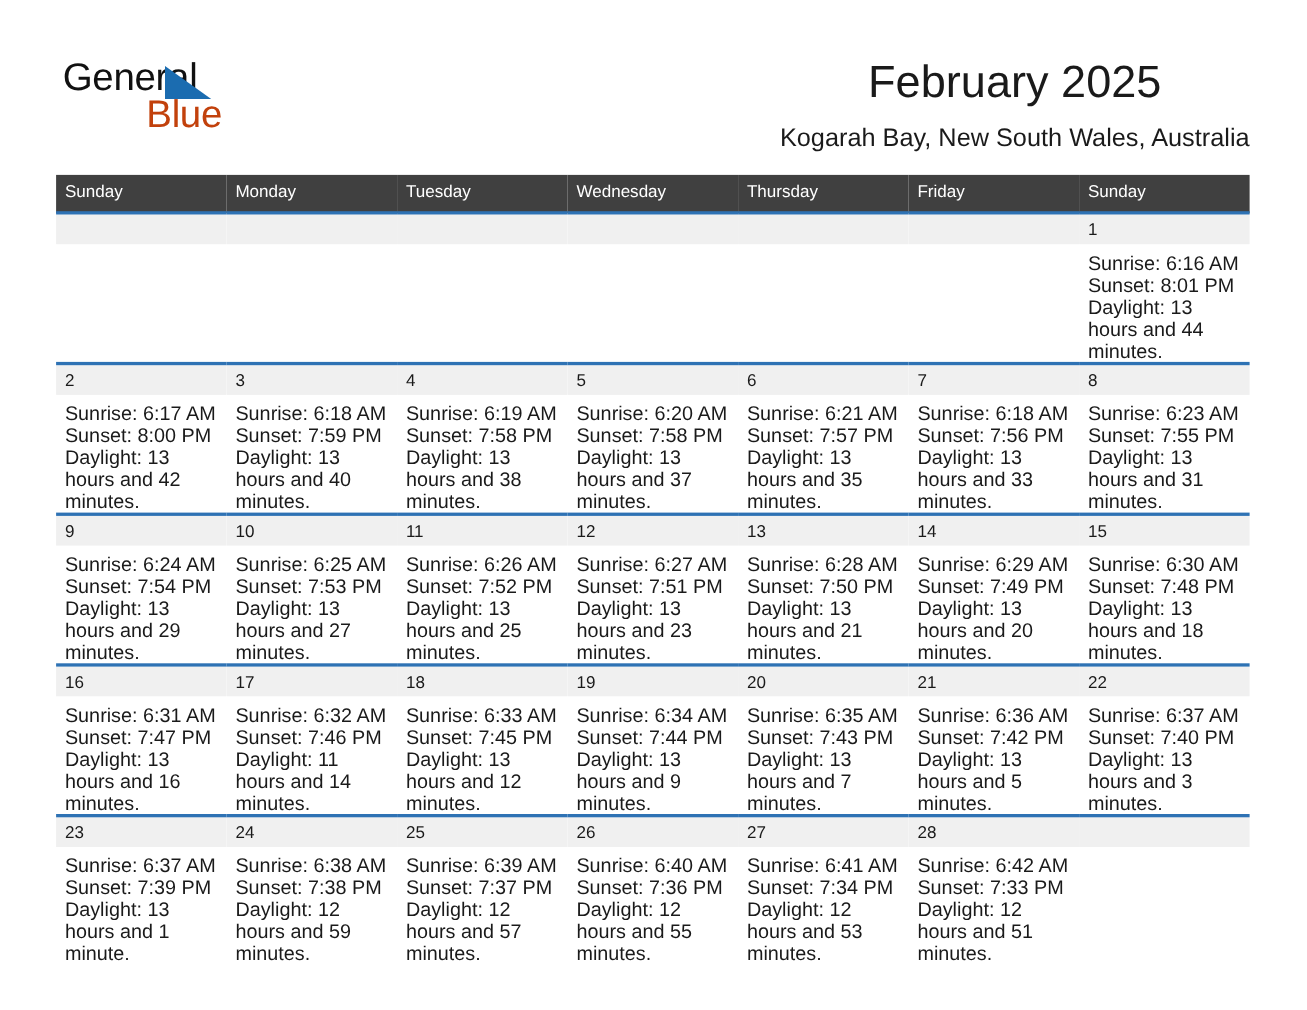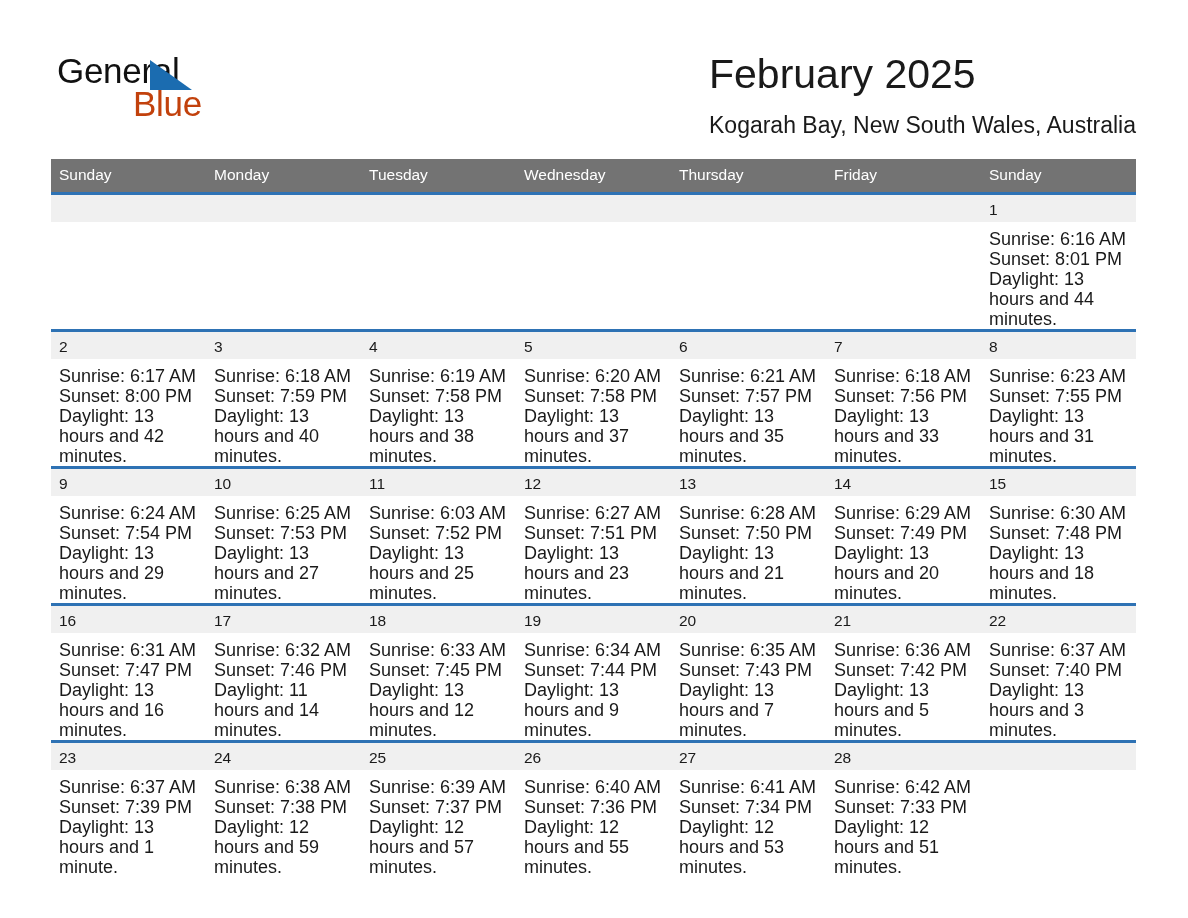--- a/index.html
+++ b/index.html
@@ -62,21 +62,21 @@
     font-size: 35px;
     line-height: 38px;
     color: #c2410c;
     letter-spacing: -0.3px;
   }
 
   .title-block {
     position: absolute;
     right: 52px;
     top: 50px;
-    text-align: left;
+    text-align: center;
   }
   .cal-title {
     font-size: 41px;
     line-height: 48px;
     font-weight: normal;
     color: #1a1a1a;
     margin: 0;
     letter-spacing: 0px;
   }
   .cal-subtitle {
@@ -90,21 +90,21 @@
   
   .calendar {
     position: absolute;
     left: 51px;
     top: 159px;
     width: 1085px;
     border-collapse: collapse;
     table-layout: fixed;
   }
   .calendar th {
-    background: #737373;
+    background: #404040;
     color: #ffffff;
     font-size: 15.5px;
     font-weight: normal;
     text-align: left;
     padding: 7px 0 8px 8px;
     height: 17px;
     border: none;
     vertical-align: middle;
   }
   .calendar td {
@@ -275,21 +275,21 @@
             <div class="daynum-band">10</div>
             <div class="cell-body">
               <div>Sunrise: 6:25 AM</div>
               <div>Sunset: 7:53 PM</div>
               <div class="daylight">Daylight: 13 hours and 27 minutes.</div>
             </div>
           </td>
           <td>
             <div class="daynum-band">11</div>
             <div class="cell-body">
-              <div>Sunrise: 6:03 AM</div>
+              <div>Sunrise: 6:26 AM</div>
               <div>Sunset: 7:52 PM</div>
               <div class="daylight">Daylight: 13 hours and 25 minutes.</div>
             </div>
           </td>
           <td>
             <div class="daynum-band">12</div>
             <div class="cell-body">
               <div>Sunrise: 6:27 AM</div>
               <div>Sunset: 7:51 PM</div>
               <div class="daylight">Daylight: 13 hours and 23 minutes.</div>

